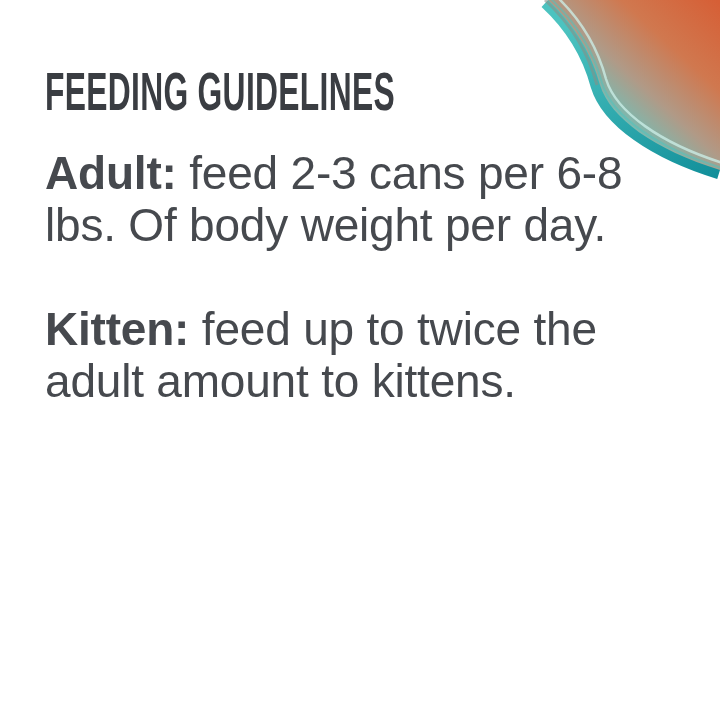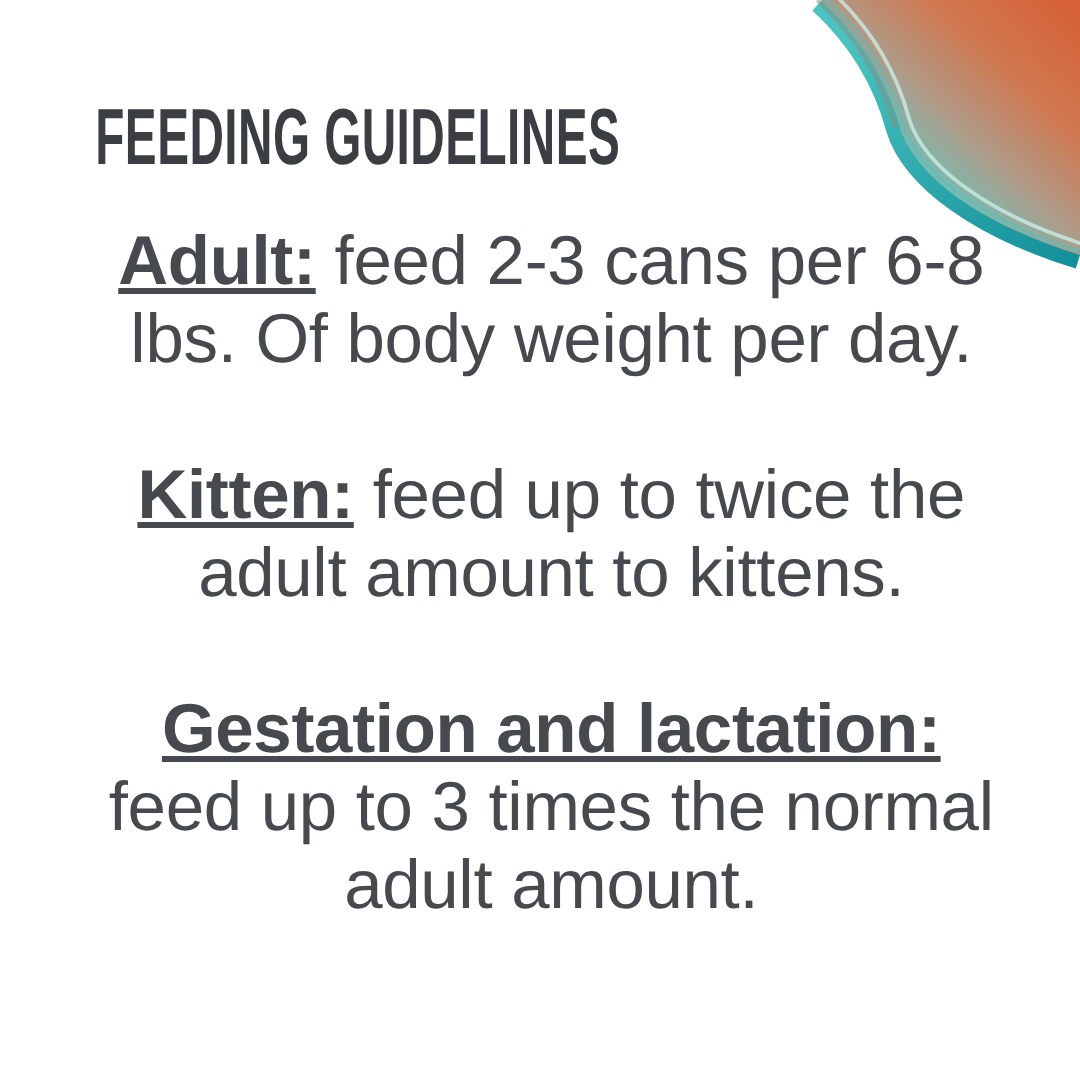--- a/index.html
+++ b/index.html
@@ -5,21 +5,20 @@
   html,body{margin:0;padding:0;}
   body{
     font-family:"Liberation Sans","DejaVu Sans",sans-serif;
     background:#fff;
   }
   .page{
     position:relative;
     width:720px;height:720px;
     background:var(--background,#ffffff);
     overflow:hidden;
-    text-align:center;
   }
   .corner-decor{
     position:absolute;top:0;right:0;width:720px;height:210px;
     pointer-events:none;
   }
   .content{
     position:absolute;
     left:45px;top:65px;right:30px;
   }
   .heading{
@@ -35,21 +34,21 @@
     transform-origin:0 0;
   }
   .para{
     margin:0 0 52px 0;
     font-size:46px;
     line-height:52px;
     color:var(--body_color,#46494e);
     white-space:pre-line;
     letter-spacing:-0.2px;
   }
-  .para .label{font-weight:700;text-decoration:underline;}
+  .para .label{font-weight:700;}
   .para.kitten{}
 </style>
 </head>
 <body>
 
 <div class="page">
 
   <svg class="corner-decor" viewBox="0 0 720 210" xmlns="http://www.w3.org/2000/svg" aria-hidden="true">
     <defs>
       <linearGradient id="surfaceGrad" gradientUnits="userSpaceOnUse" x1="585" y1="110" x2="700" y2="-15">
@@ -77,18 +76,15 @@
 
   <div class="content">
     <h1 class="heading">FEEDING GUIDELINES</h1>
 
     <p class="para"><span class="label">Adult:</span><span> feed 2-3 cans per 6-8
 lbs. Of body weight per day.</span></p>
 
     <p class="para kitten"><span class="label">Kitten:</span><span> feed up to twice the
 adult amount to kittens.</span></p>
 
-    <p class="para"><span class="label">Gestation and lactation:</span><span>
-feed up to 3 times the normal
-adult amount.</span></p>
   </div>
 
 </div>
 
 </body></html>

